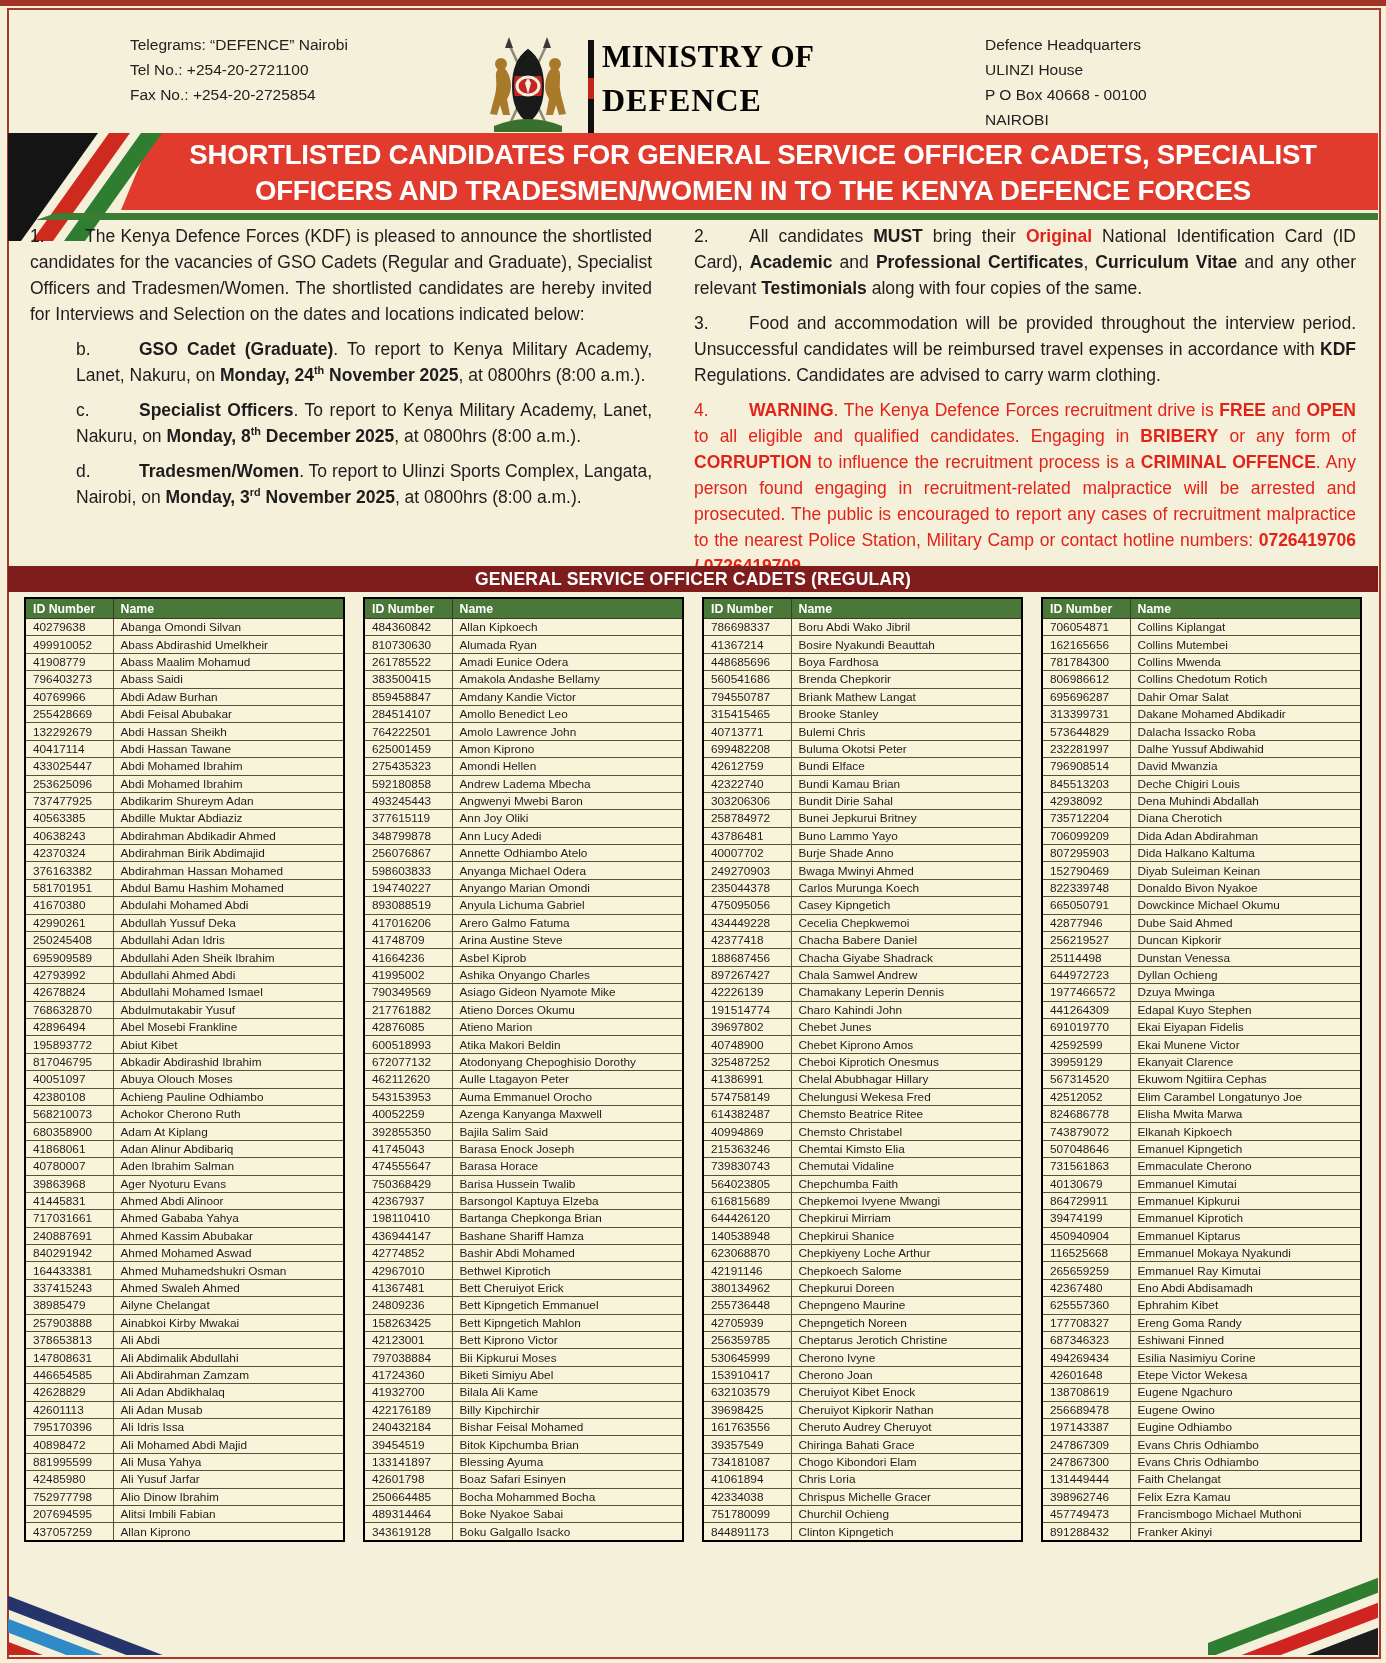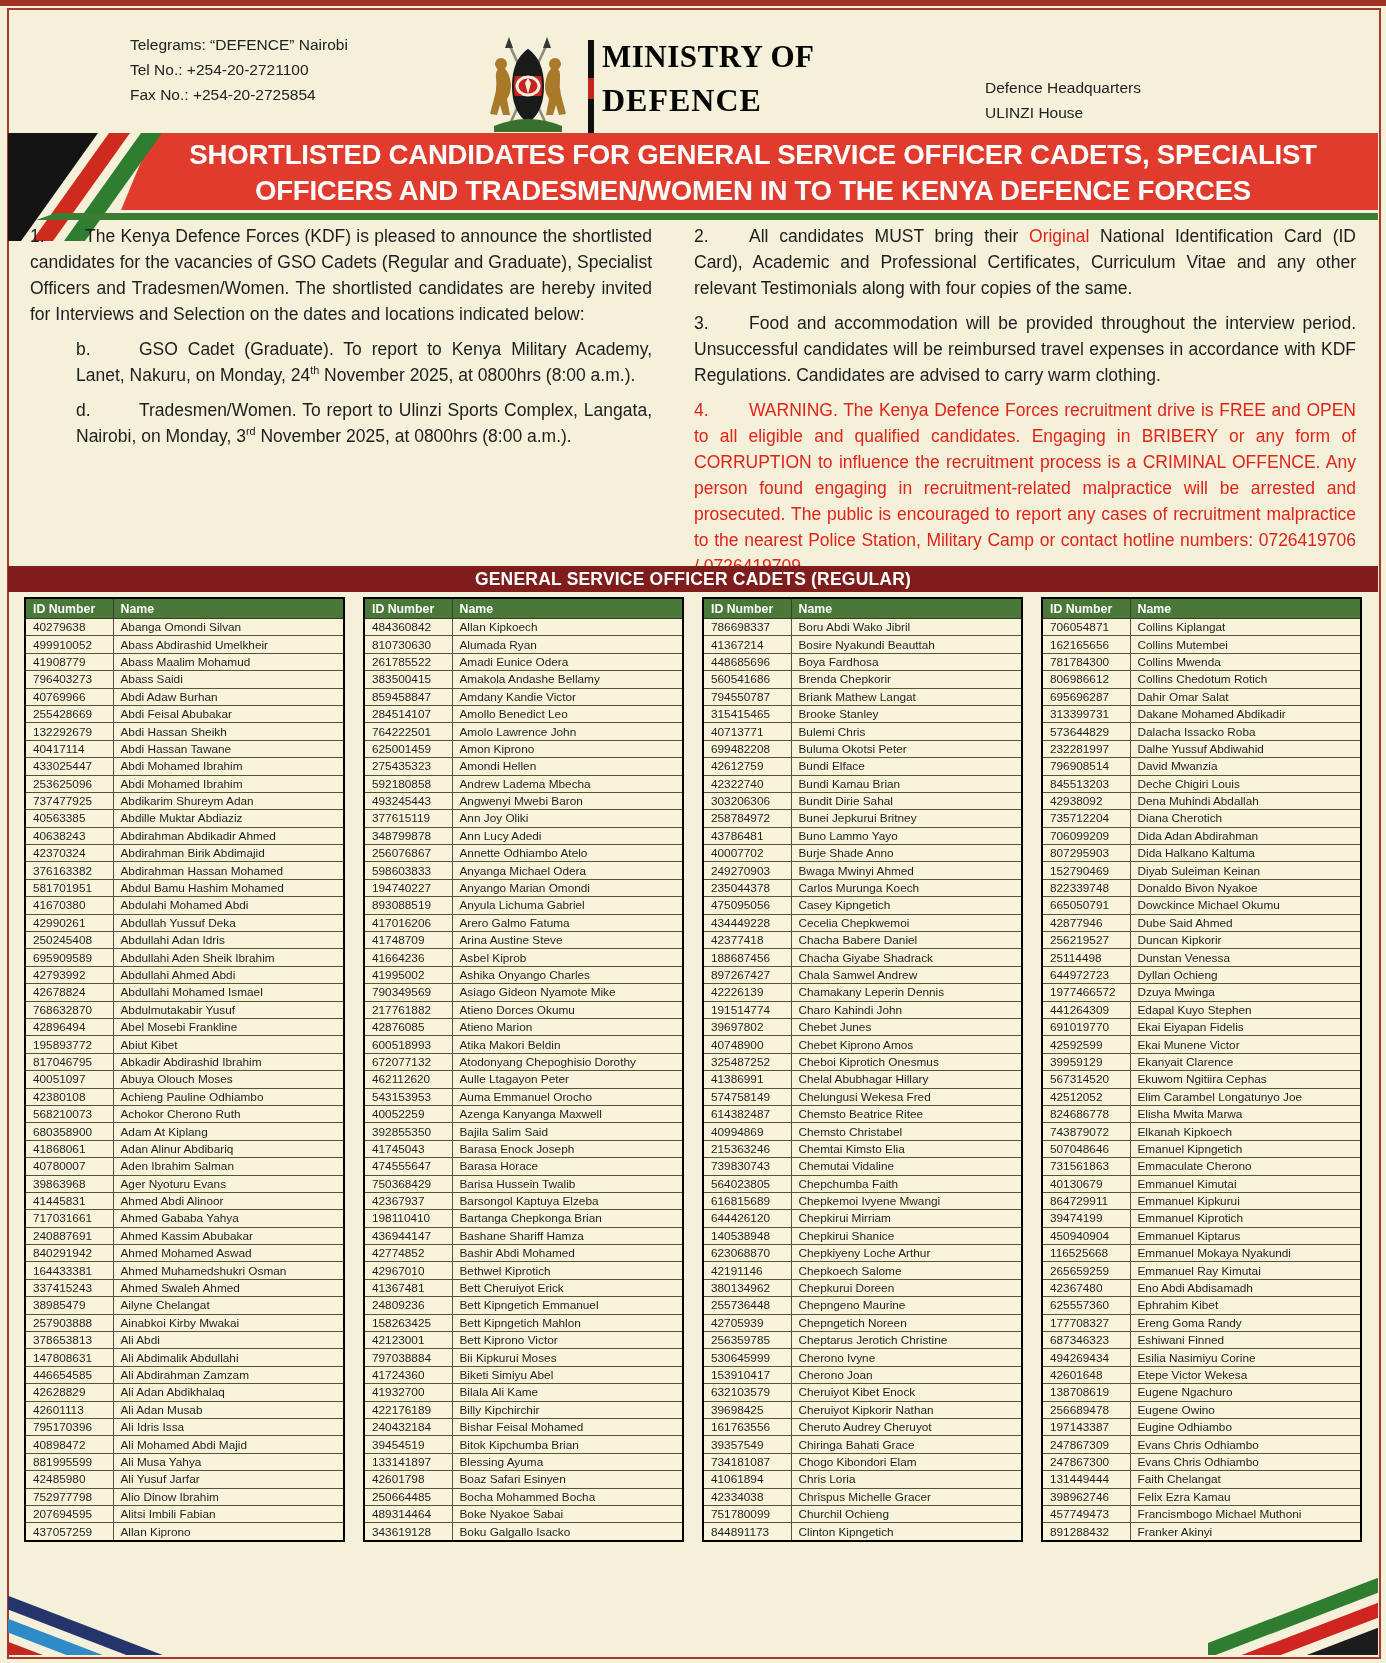--- a/index.html
+++ b/index.html
@@ -5,21 +5,21 @@
   html,body{margin:0;padding:0;}
   body{width:1386px;height:1663px;position:relative;background:#f4f0d9;
        font-family:"Liberation Sans",sans-serif;color:#1d1d1d;overflow:hidden;}
   .abs{position:absolute;}
   
   .top-band{left:0;top:0;width:1386px;height:6px;background:#a03226;}
   .frame{left:7px;top:8px;width:1370px;height:1647px;border:2px solid #a8392c;pointer-events:none;}
   
   .contact{font-size:15.5px;line-height:25px;color:#222;}
   .contact-left{left:130px;top:32px;}
-  .contact-right{left:985px;top:32px;margin-top:43px;}
+  .contact-right{left:985px;top:32px;}
   .crest{left:477px;top:36px;width:102px;text-align:center;}
   .crest svg{display:block;margin:0 auto;}
   .crest-caption{font-size:7.5px;font-weight:bold;letter-spacing:.4px;color:#111;margin-top:1px;}
   .title-bar{left:588px;top:40px;width:6px;height:94px;
      background:linear-gradient(#101010 0 40%,#c3251c 40% 63%,#101010 63% 100%);}
   .ministry{left:602px;top:40px;font-family:"Liberation Serif",serif;font-weight:bold;color:#050505;}
   .ministry .l1{font-size:31px;line-height:34px;letter-spacing:.5px;}
   .ministry .l2{font-size:32px;line-height:52px;letter-spacing:1px;}
   
   .banner{left:8px;top:133px;width:1370px;height:77px;border-radius:11px;}
@@ -33,21 +33,21 @@
      clip-path:polygon(48px 0,100% 0,100% 100%,28px 100%);}
   .banner-stripes{left:8px;top:133px;}
   
   .bodycol{font-size:17.5px;line-height:26px;text-align:justify;}
   .col-left{left:30px;top:223px;width:622px;}
   .col-right{left:694px;top:223px;width:662px;}
   .para{margin:0 0 9px 0;}
   .pnum{display:inline-block;width:55px;}
   .sub{padding-left:46px;}
   .sub .pnum{width:63px;}
-  .b{font-weight:normal;margin-top:36px;}
+  .b{font-weight:bold;margin-top:36px;}
   .r{color:#e3231a;}
   .red-para, .red-para span{color:#e3231a;}
   sup{font-size:.62em;line-height:0;}
   
   .section-bar{left:8px;top:566px;width:1370px;height:26px;background:#7f1d1d;
      color:#fff;font-weight:bold;font-size:17.5px;display:flex;align-items:center;justify-content:center;
      letter-spacing:.2px;}
   
   table.tbl{position:absolute;top:597px;width:321px;border-collapse:collapse;table-layout:fixed;
      border:2px solid #000000;background:#f8f4da;}
@@ -132,20 +132,21 @@
 <svg class="abs banner-stripes" width="165" height="108" viewBox="0 0 165 108">
   <polygon points="0,0 90,0 13,108 0,108" fill="#141414"></polygon>
   <polygon points="101,0 122,0 45,108 24,108" fill="#ce2a1e"></polygon>
   <polygon points="133,0 154,0 77,108 56,108" fill="#2f7d31"></polygon>
 </svg>
 <div class="abs green-strip"></div>
 
 <div class="abs bodycol col-left">
   <p class="para"><span class="pnum">1.</span><span><span>The Kenya Defence Forces (KDF) is pleased to announce the shortlisted candidates for the vacancies of GSO Cadets (Regular and Graduate), Specialist Officers and Tradesmen/Women. The shortlisted candidates are hereby invited for Interviews and Selection on the dates and locations indicated below:</span></span></p>
   <p class="para sub"><span class="pnum">b.</span><span><span class="b">GSO Cadet (Graduate)</span><span>. To report to Kenya Military Academy, Lanet, Nakuru, on </span><span class="b">Monday, 24</span><sup class="b">th</sup><span class="b"> November 2025</span><span>, at 0800hrs (8:00 a.m.).</span></span></p>
+  <p class="para sub"><span class="pnum">c.</span><span><span class="b">Specialist Officers</span><span>. To report to Kenya Military Academy, Lanet, Nakuru, on </span><span class="b">Monday, 8</span><sup class="b">th</sup><span class="b"> December 2025</span><span>, at 0800hrs (8:00 a.m.).</span></span></p>
   <p class="para sub"><span class="pnum">d.</span><span><span class="b">Tradesmen/Women</span><span>. To report to Ulinzi Sports Complex, Langata, Nairobi, on </span><span class="b">Monday, 3</span><sup class="b">rd</sup><span class="b"> November 2025</span><span>, at 0800hrs (8:00 a.m.).</span></span></p>
 </div>
 
 <div class="abs bodycol col-right">
   <p class="para"><span class="pnum">2.</span><span><span>All candidates </span><span class="b">MUST</span><span> bring their </span><span class="b r">Original</span><span> National Identification Card (ID Card), </span><span class="b">Academic</span><span> and </span><span class="b">Professional Certificates</span><span>, </span><span class="b">Curriculum Vitae</span><span> and any other relevant </span><span class="b">Testimonials</span><span> along with four copies of the same.</span></span></p>
   <p class="para"><span class="pnum">3.</span><span><span>Food and accommodation will be provided throughout the interview period. Unsuccessful candidates will be reimbursed travel expenses in accordance with </span><span class="b">KDF</span><span> Regulations. Candidates are advised to carry warm clothing.</span></span></p>
   <p class="para red-para"><span class="pnum">4.</span><span><span class="b">WARNING</span><span>. The Kenya Defence Forces recruitment drive is </span><span class="b">FREE</span><span> and </span><span class="b">OPEN</span><span> to all eligible and qualified candidates. Engaging in </span><span class="b">BRIBERY</span><span> or any form of </span><span class="b">CORRUPTION</span><span> to influence the recruitment process is a </span><span class="b">CRIMINAL OFFENCE</span><span>. Any person found engaging in recruitment-related malpractice will be arrested and prosecuted. The public is encouraged to report any cases of recruitment malpractice to the nearest Police Station, Military Camp or contact hotline numbers: </span><span class="b">0726419706 / 0726419709</span><span>.</span></span></p>
 </div>
 
 <div class="abs section-bar">GENERAL SERVICE OFFICER CADETS (REGULAR)</div>

